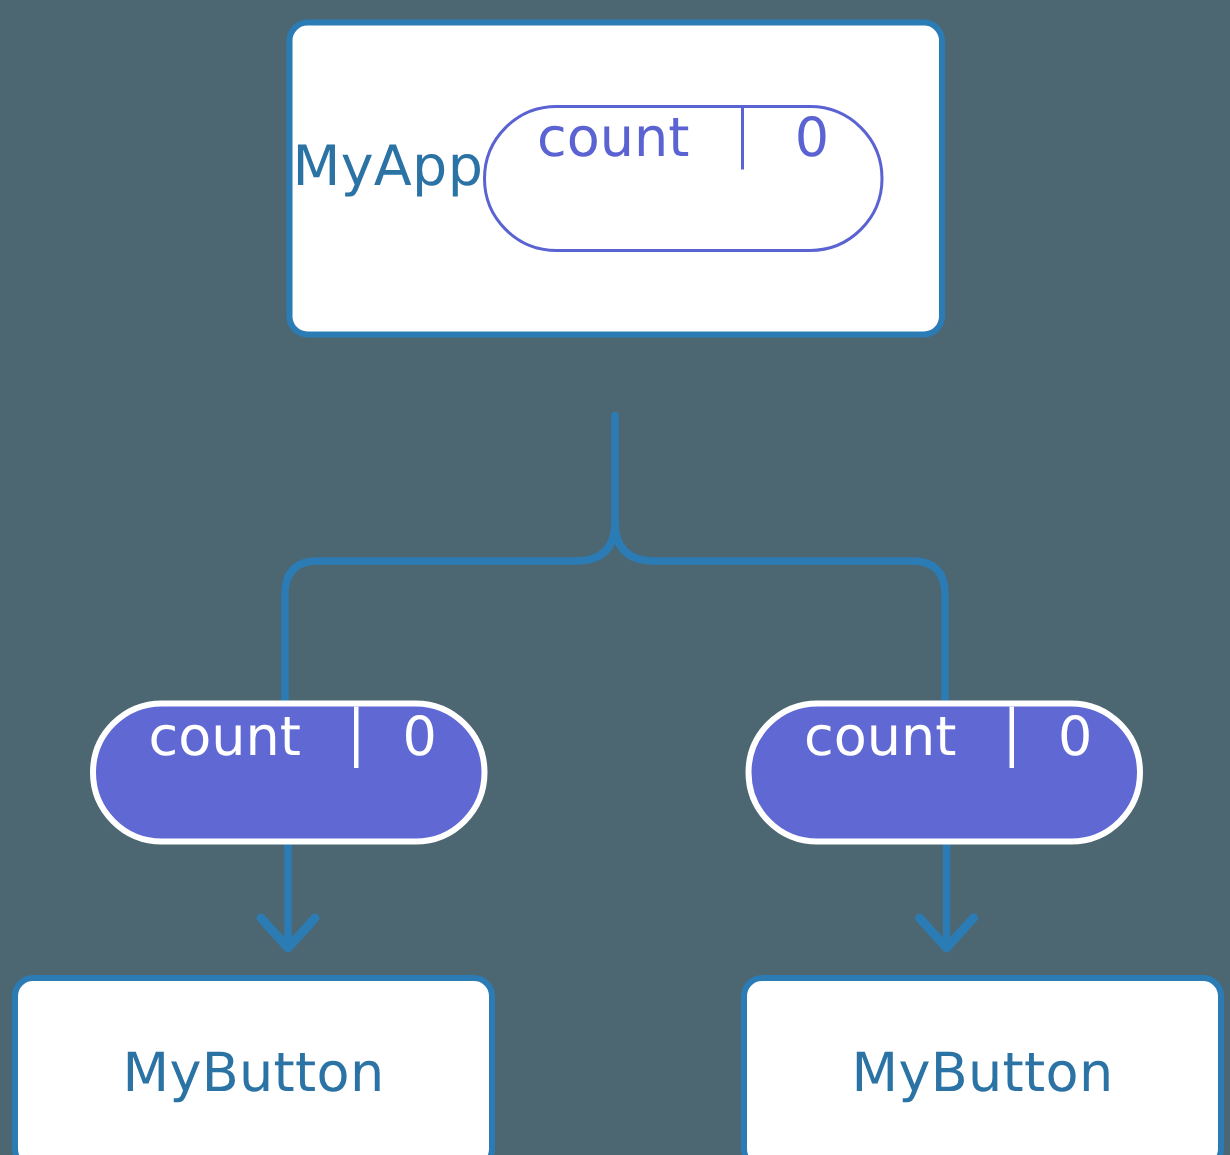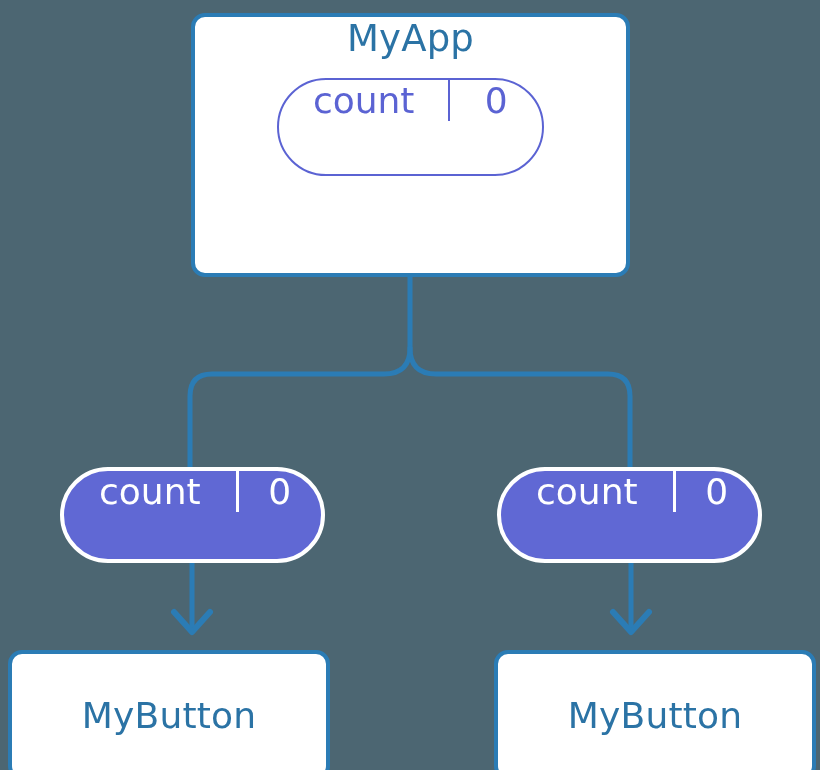--- a/index.html
+++ b/index.html
@@ -42,23 +42,22 @@
     font-weight: 400;
     letter-spacing: 0.2px;
     text-align: center;
     white-space: nowrap;
   }
 
   #box-myapp {
     left: 191px;
     top: 13px;
     width: 439px;
-    height: 264px;
-    display: flex;
-    flex-direction: column;
+    height: 212px;
+    display: flex;
     align-items: center;
     justify-content: flex-start;
   }
   #box-myapp .comp-title {
     margin-bottom: 18px;
   }
 
   .btn-box {
     height: 130px;
     display: flex;

